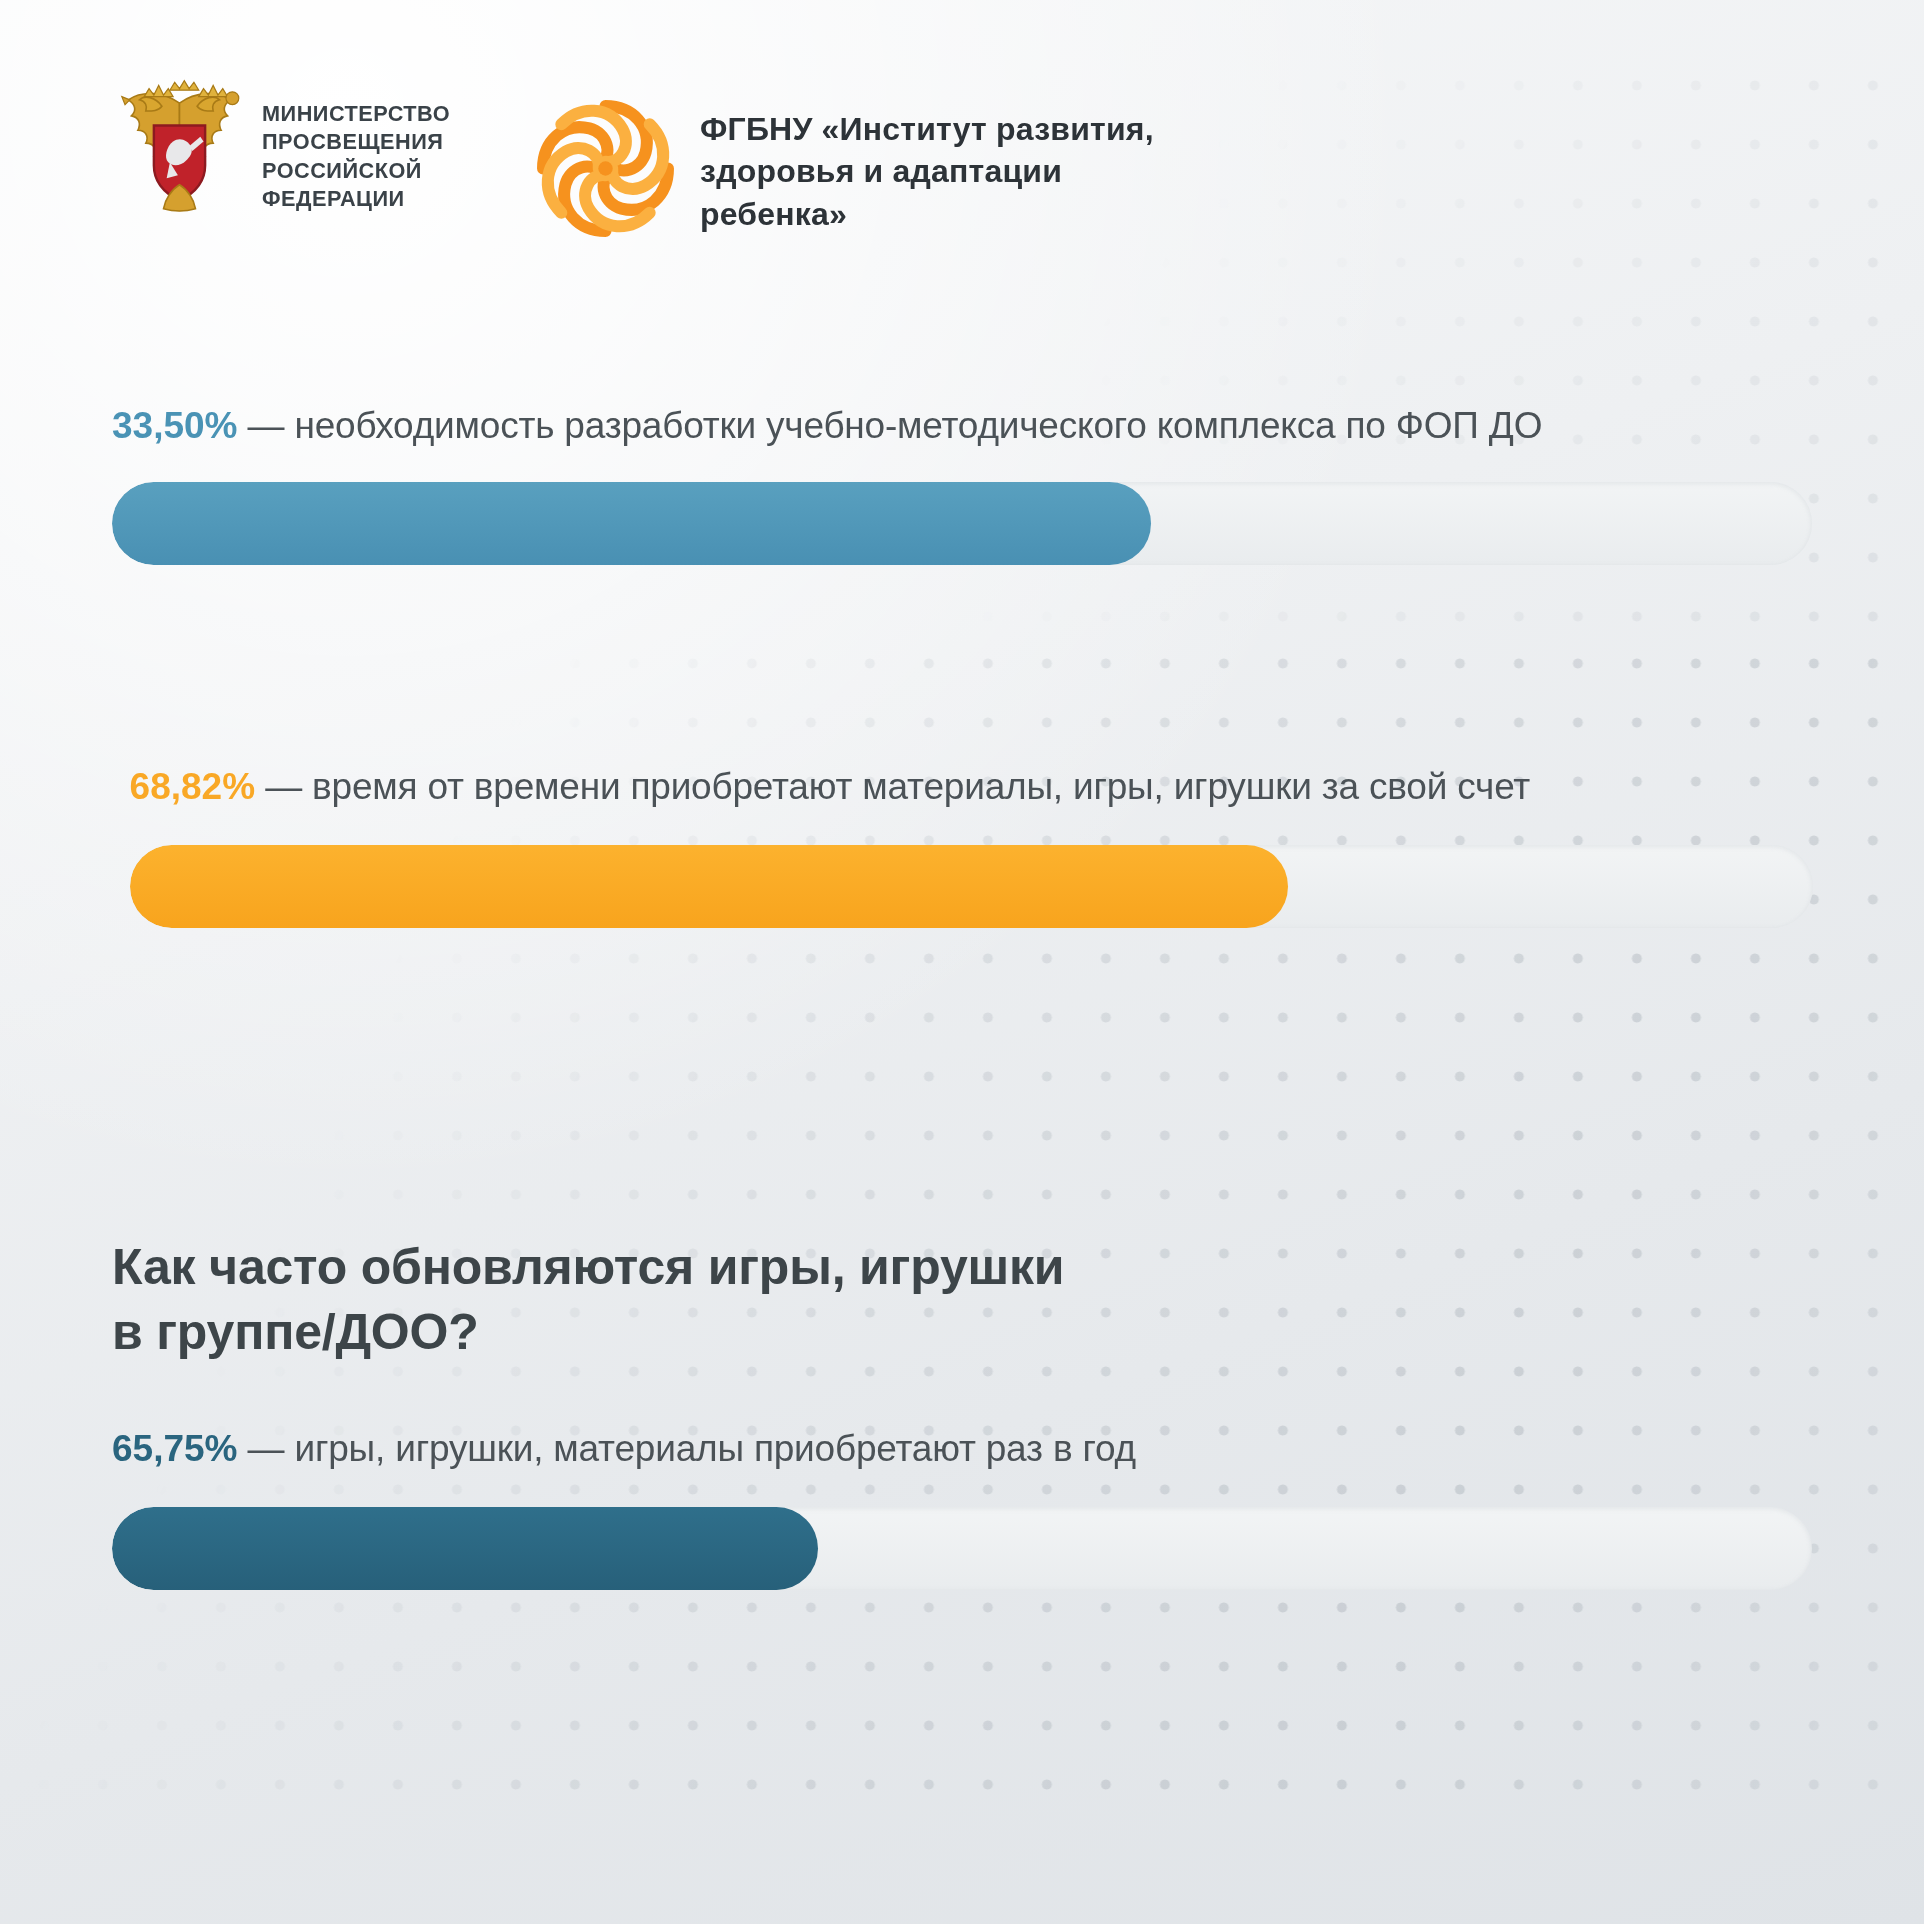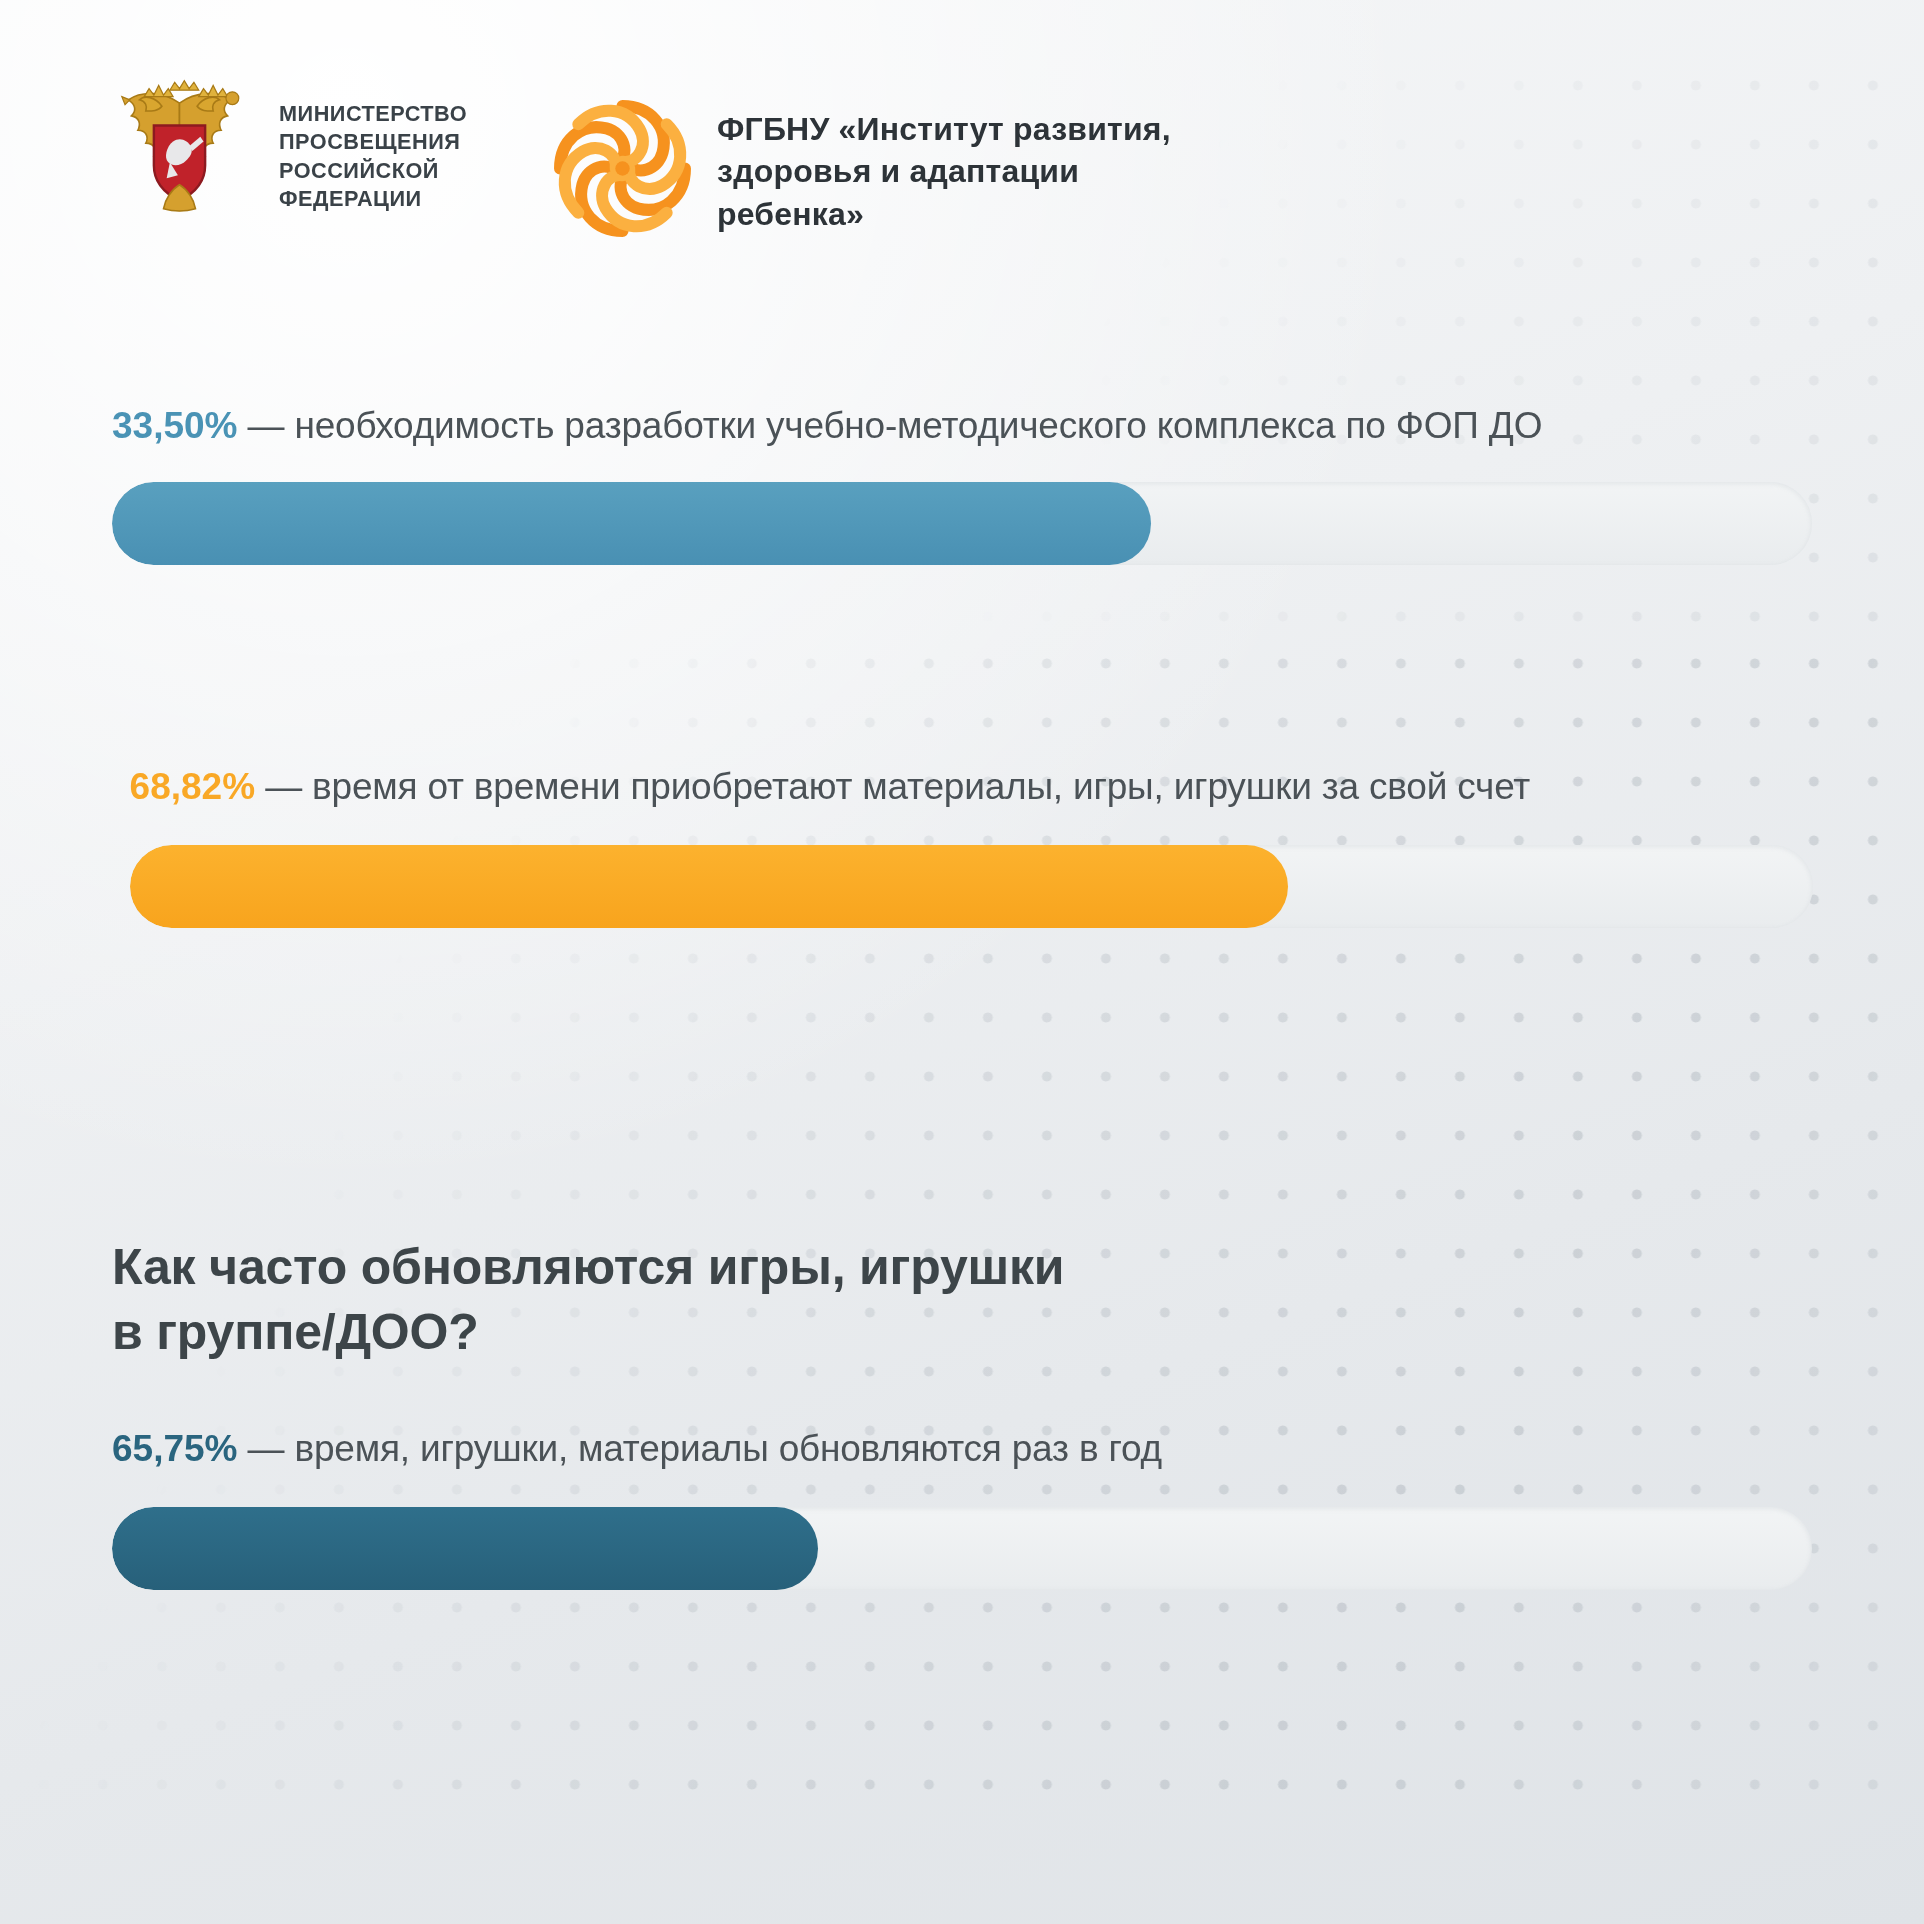--- a/index.html
+++ b/index.html
@@ -50,21 +50,21 @@
     position: absolute;
     left: 112px;
     top: 79px;
     display: flex;
     align-items: flex-start;
     gap: 0;
   }
   .emblem-block {
     display: flex;
     align-items: center;
-    gap: 32px;
+    gap: 15px;
   }
   .emblem {
     width: 135px;
     height: 149px;
     flex: 0 0 auto;
   }
   .ministry-text {
     font-size: 21.7px;
     font-weight: bold;
     line-height: 1.30;
@@ -231,21 +231,21 @@
     </div>
     <div class="bar-track" style="margin-top: 34px; margin-left: 17.6px; width: 1683px;">
       <div class="bar-fill" style="width: 68.82%; background: linear-gradient(180deg,#fcb22e 0%,#f8a41d 100%);"></div>
     </div>
   </div>
 
   <div class="block" style="top: 1235px;">
     <div class="q-title">Как часто обновляются игры, игрушки
 в группе/ДОО?</div>
     <div class="stat-line indent-1" style="margin-top: 59px;">
-      <span class="pct" style="color:#2a657f;">65,75%</span><span> — </span><span>время, игрушки, материалы обновляются раз в год</span>
+      <span class="pct" style="color:#2a657f;">65,75%</span><span> — </span><span>игры, игрушки, материалы приобретают раз в год</span>
     </div>
     <div class="bar-track" style="margin-top: 34px; width: 1700px;">
       <div class="bar-fill" style="width: 41.51%; background: linear-gradient(180deg,#2f6f8b 0%,#27607a 100%);"></div>
     </div>
   </div>
 
 </div>
 
 
 </body></html>

